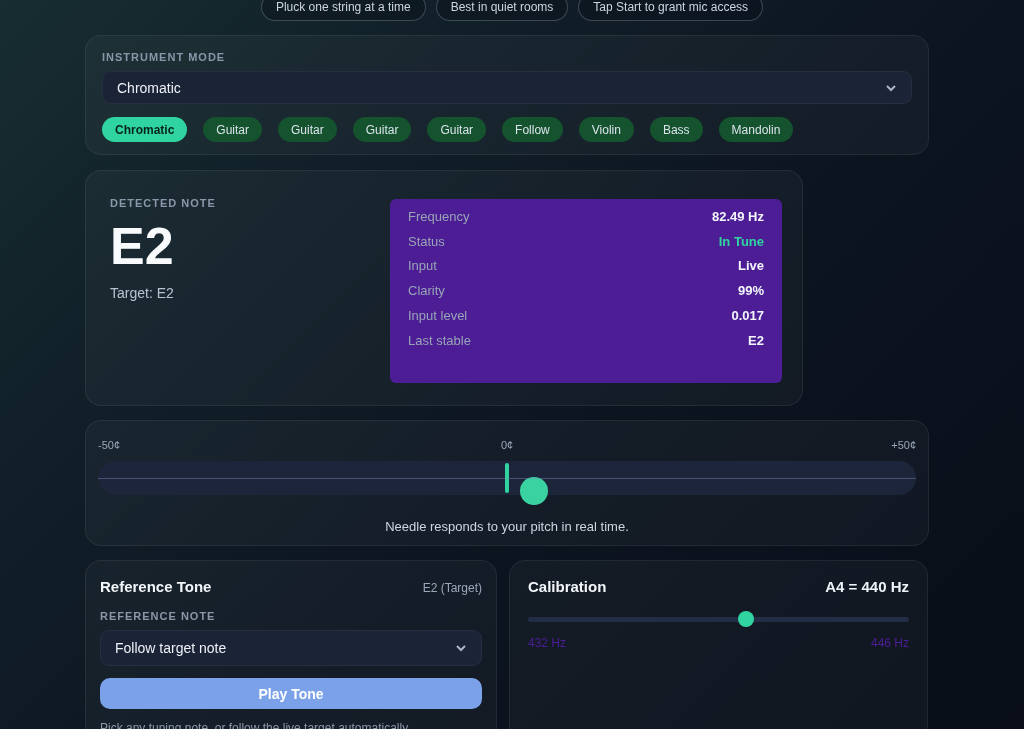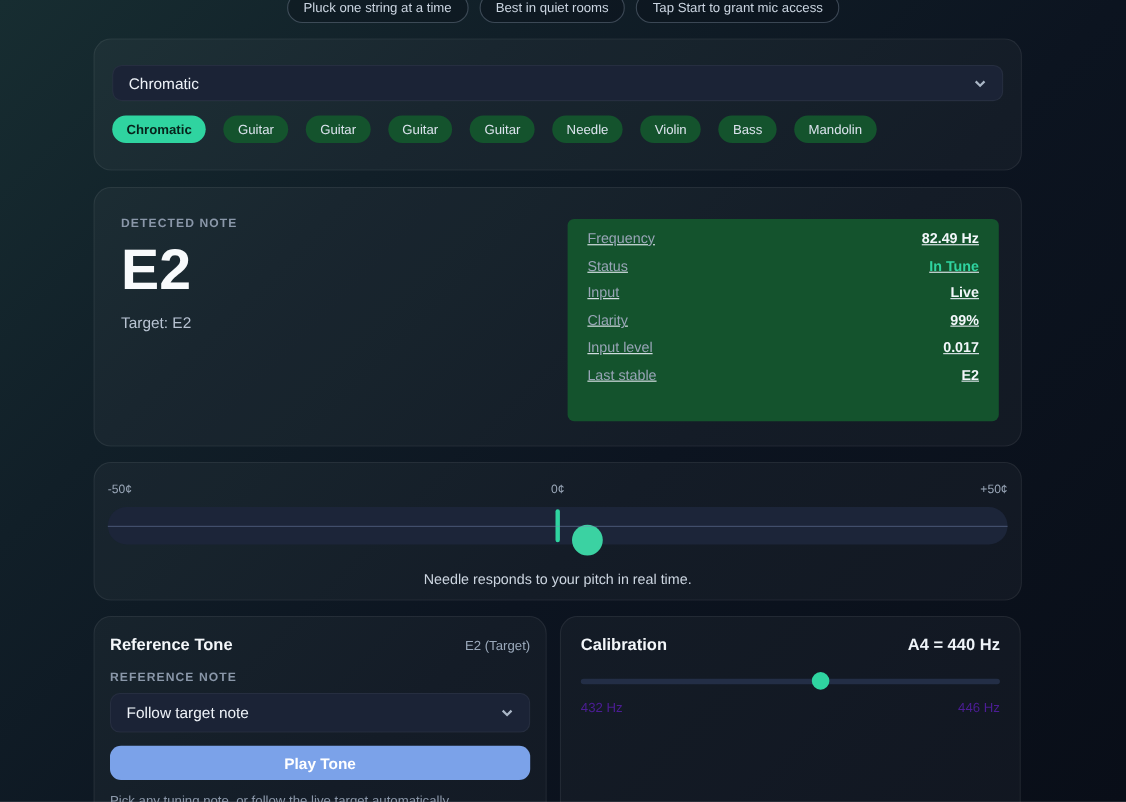--- a/index.html
+++ b/index.html
@@ -36,24 +36,24 @@
   .card-instrument { left: 85px; top: 35px; width: 844px; height: 120px; padding: 15px 16px; }
   .card-instrument .select { margin-top: 8px; }
   .pill-row { margin-top: 13px; display: flex; align-items: center; gap: 16px; }
   .pill {
     height: 25px; padding: 0 13px; border-radius: 999px; display: flex; align-items: center;
     background: #14532d; color: #dce3ee; font-size: 12px; font-weight: 500; cursor: pointer; white-space: nowrap;
   }
   .pill.active { background: #2fd4a0; color: #07231b; font-weight: 700; }
 
   
-  .card-detected { left: 85px; top: 170px; width: 844px; height: 236px; padding: 26px 20px 0 24px; display: flex; justify-content: space-between; }
+  .card-detected { left: 85px; top: 170px; width: 718px; height: 236px; padding: 26px 20px 0 24px; display: flex; justify-content: space-between; }
   .note-big { margin-top: 11px; font-size: 52px; line-height: 1; font-weight: 800; color: #f8fafc; }
   .note-target { margin-top: 13px; font-size: 14px; color: #b8c3d2; }
-  .stats-panel { width: 392px; background: #14532d; border-radius: 6px; padding: 5px 18px; height: 184px; margin-top: 2px; text-decoration: underline; }
+  .stats-panel { width: 392px; background: #4c1d95; border-radius: 6px; padding: 5px 18px; height: 184px; margin-top: 2px; }
   .stat-row { display: flex; justify-content: space-between; align-items: center; height: 24.8px; }
   .stat-label { font-size: 13px; color: #98a5b6; }
   .stat-value { font-size: 13px; font-weight: 700; color: #f3f7fb; }
   .stat-value.green { color: #2fd4a0; }
 
   
   .card-meter { left: 85px; top: 420px; width: 844px; height: 126px; padding: 18px 12px; }
   .scale-row { position: relative; display: flex; justify-content: space-between; font-size: 11px; color: #9aa7b8; }
   .scale-center { position: absolute; left: 50%; transform: translateX(-50%); }
   .meter-track {
@@ -96,33 +96,34 @@
 </head>
 <body>
 
 <div class="badges">
   <div class="badge">Pluck one string at a time</div>
   <div class="badge">Best in quiet rooms</div>
   <div class="badge">Tap Start to grant mic access</div>
 </div>
 
 <div class="card card-instrument">
+  <div class="section-label">INSTRUMENT MODE</div>
   <div class="select">
     <span>Chromatic</span>
     <svg class="chev" viewBox="0 0 12 12">
         <polyline points="2,4 6,8 10,4"></polyline>
       </svg>
   </div>
   <div class="pill-row">
     <span class="pill active">Chromatic</span>
     <span class="pill">Guitar</span>
     <span class="pill">Guitar</span>
     <span class="pill">Guitar</span>
     <span class="pill">Guitar</span>
-    <span class="pill">Needle</span>
+    <span class="pill">Follow</span>
     <span class="pill">Violin</span>
     <span class="pill">Bass</span>
     <span class="pill">Mandolin</span>
   </div>
 </div>
 
 <div class="card card-detected">
   <div>
     <div class="section-label">DETECTED NOTE</div>
     <div class="note-big">E2</div>

